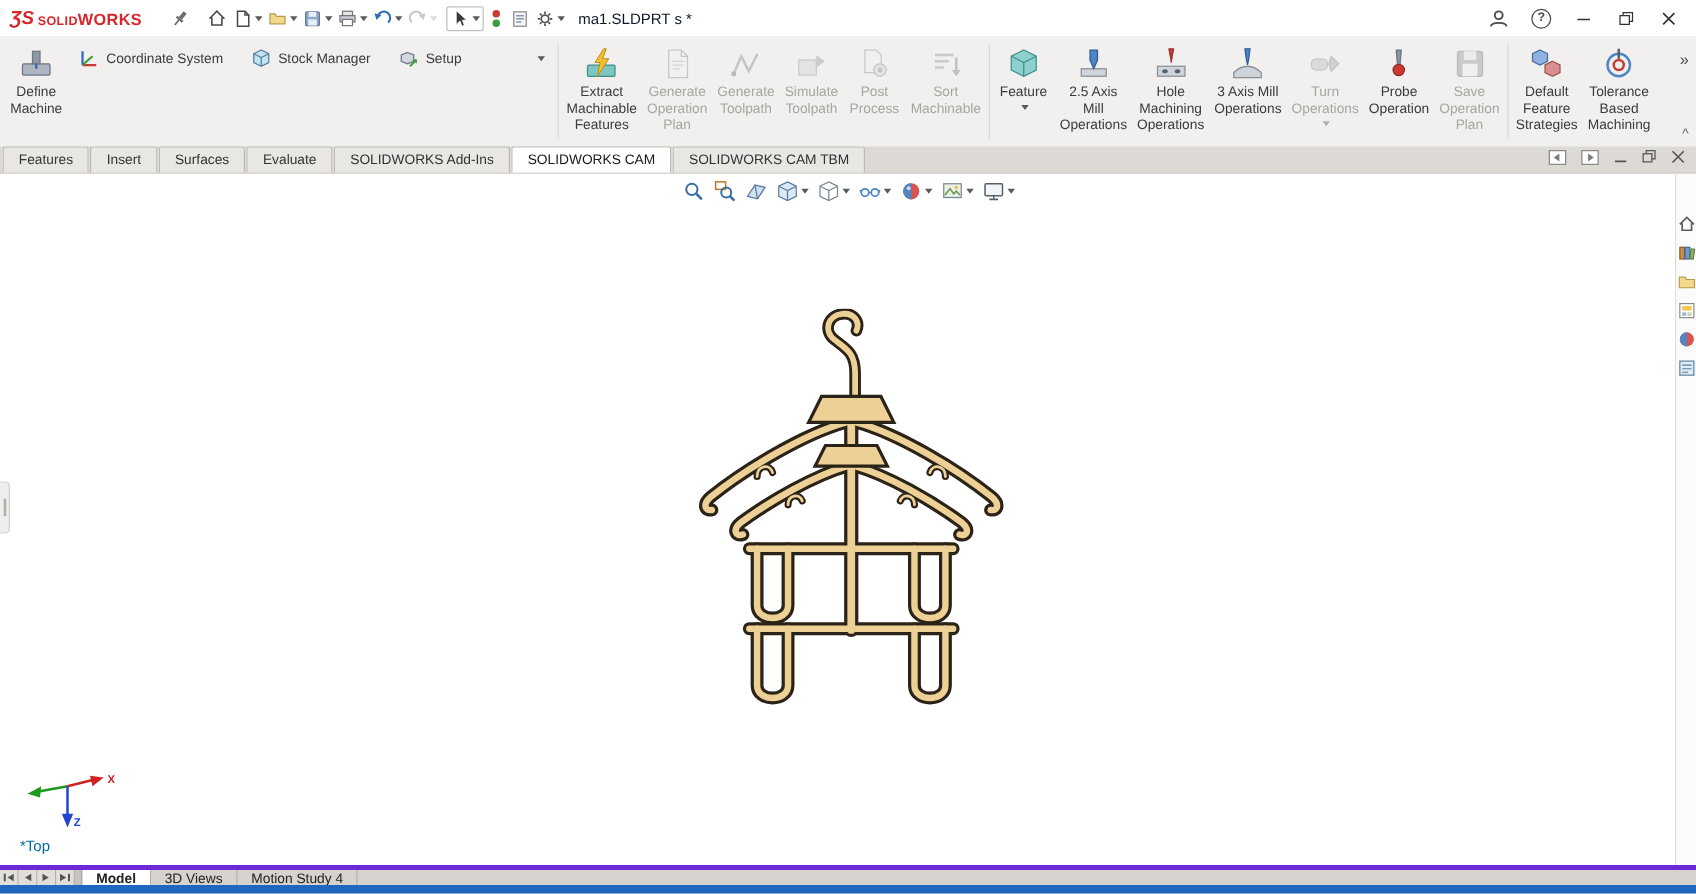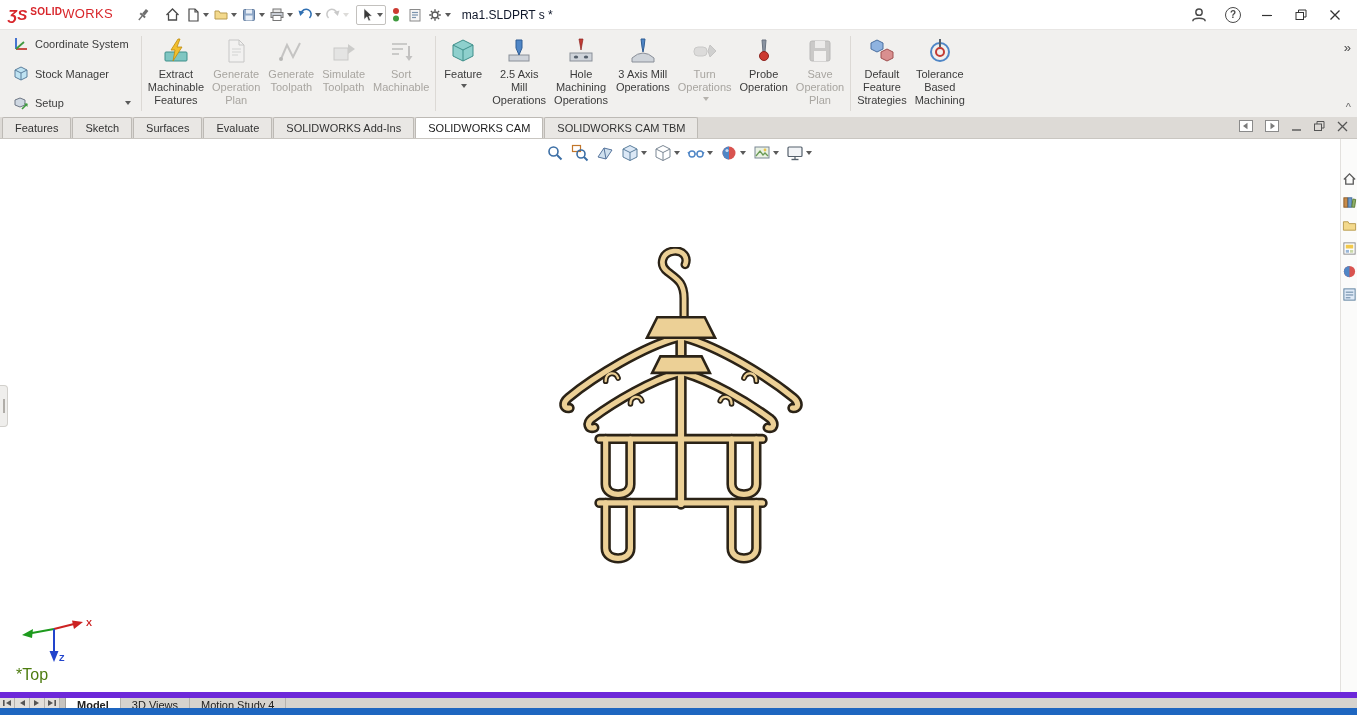--- a/index.html
+++ b/index.html
@@ -1,24 +1,24 @@
 <!DOCTYPE html>
 <html style="--accent-red: #d8262b; --statusbar-blue: #1e66c0; --ribbon-bg: #f1f0ee; --tab-active-bg: #ffffff; --disabled-text: #a8a5a0; --model-fill: #ecd096; --model-outline: #2b2317;"><head>
 <meta charset="utf-8">
 <style>
   *{box-sizing:border-box;margin:0;padding:0}
   body{font-family:"Liberation Sans",sans-serif;background:#888}
   .app{position:relative;width:1357px;height:715px;background:#fff;overflow:hidden;font-size:11px;color:#3b3b3b}
 
   
   .titlebar{height:30px;display:flex;align-items:center;padding:0 8px;background:#fff;border-bottom:1px solid #e8e6e4}
-  .logo{display:flex;align-items:flex-start;margin-right:16px;cursor:default}
+  .logo{display:flex;align-items:flex-end;margin-right:16px;cursor:default}
   .logo-mark{color:var(--accent-red,#d8262b);font-weight:bold;font-style:italic;font-size:15px;margin-right:3px}
   .logo-bold{color:var(--accent-red,#d8262b);font-weight:bold;font-size:10px;letter-spacing:.3px}
-  .logo-light{color:var(--accent-red,#d8262b);font-weight:normal;font-size:13px;letter-spacing:.3px}
+  .logo-light{color:var(--accent-red,#d8262b);font-weight:bold;font-size:13px;letter-spacing:.3px}
   .menus{display:flex;align-items:center}
   .menu-item{padding:4px 10px;font-size:12px;color:#222;cursor:default}
   .pinbtn{margin:0 12px 0 6px;display:flex;align-items:center}
   .qat{display:flex;align-items:center;gap:2px}
   .qbtn{display:flex;align-items:center;padding:2px 1px;border-radius:2px}
   .qbtn svg{display:block}
   .cdd{width:0;height:0;border-left:3px solid transparent;border-right:3px solid transparent;border-top:4px solid #5a5a5a;margin-left:2px}
   .cdd.dis{border-top-color:#b5b2ad}
   .dim{opacity:.45}
   .selbox{border:1px solid #c3c1be;border-radius:2px;display:flex;align-items:center;padding:1px 2px;margin-left:4px}
@@ -30,21 +30,21 @@
   .wbtn{width:28px;height:24px;display:flex;align-items:center;justify-content:center}
   .helpcirc{width:16px;height:16px;border:1.3px solid #4a4a4a;border-radius:50%;display:flex;align-items:center;justify-content:center;font-size:10px;font-weight:bold;color:#4a4a4a}
 
   
   .ribbon{height:87px;background:var(--ribbon-bg,#f1f0ee);display:flex;align-items:stretch;padding:2px 2px 2px 4px;position:relative;overflow:hidden}
   .rbtn{display:flex;flex-direction:column;align-items:center;padding:4px 4px 2px;border-radius:2px;cursor:default;min-width:50px}
   .ric{height:30px;display:flex;align-items:center;justify-content:center}
   .rlabel{white-space:pre-line;text-align:center;line-height:1.18;font-size:11px;margin-top:2px}
   .rbtn.disabled{color:var(--disabled-text,#a8a5a0);pointer-events:none}
   .rbtn.disabled svg{opacity:.4;filter:grayscale(1)}
-  .rcol{display:flex;flex-direction:column;justify-content:flex-end;padding:4px 4px;gap:13px}
+  .rcol{display:flex;justify-content:center;padding:4px 4px;gap:13px}
   .rsmall{display:flex;align-items:center;gap:5px;height:21px;padding:0 4px;border-radius:2px;font-size:11px;cursor:default;white-space:nowrap}
   .rsmall.disabled{color:var(--disabled-text,#a8a5a0)}
   .rsmall.disabled svg{opacity:.4;filter:grayscale(1)}
   .sic{width:18px;height:16px;display:flex;align-items:center;justify-content:center;flex:none}
   .rsep{width:1px;background:#dcd9d5;margin:4px 2px}
   .roverflow{position:absolute;right:6px;top:10px;font-size:13px;color:#4a4a4a}
   .rcollapse{position:absolute;right:6px;bottom:4px;font-size:11px;color:#6a6a6a}
 
   
   .tabrow{height:22px;background:#dddad6;display:flex;align-items:flex-end;border-bottom:1px solid #c9c6c1;padding-left:2px}
@@ -55,24 +55,24 @@
   
   .viewport{position:absolute;left:0;right:0;top:139px;bottom:23px;background:#fff;overflow:hidden}
   .hud{position:absolute;top:4px;left:50%;transform:translateX(-50%);display:flex;align-items:center;gap:3px}
   .hbtn{display:flex;align-items:center;padding:1px 2px;border-radius:2px}
   .taskpane{position:absolute;right:0;top:0;bottom:0;width:17px;background:#fbfbfa;border-left:1px solid #e3e1de;display:flex;flex-direction:column;align-items:center;padding-top:32px;gap:7px}
   .tpbtn{width:16px;height:16px;display:flex;align-items:center;justify-content:center}
   .leftcollapse{position:absolute;left:0;top:246px;width:8px;height:42px;background:#efeeec;border:1px solid #d2d0cc;border-left:none;border-radius:0 4px 4px 0;display:flex;align-items:center;justify-content:center}
   .leftcollapse i{display:block;width:2px;height:14px;background:#b0ada8}
   .model{position:absolute;left:552px;top:108px}
   .triad{position:absolute;left:16px;bottom:28px}
-  .orient{position:absolute;left:16px;bottom:8px;font-size:16px;color:#4d7c0f}
+  .orient{position:absolute;left:16px;bottom:8px;font-size:12px;color:#0369a1}
 
   
-  .bottombar{position:absolute;left:0;right:0;bottom:7px;height:16px;background:#d6d3ce;border-top:6px solid #6d28d9;display:flex;align-items:stretch}
+  .bottombar{position:absolute;left:0;right:0;bottom:7px;height:16px;background:#d6d3ce;border-top:4px solid #6d28d9;display:flex;align-items:stretch}
   .bnav{width:15px;display:flex;align-items:center;justify-content:center;background:#e2dfda;border-right:1px solid #b5b2ad}
   .bsplit{width:6px;background:#c7c4bf;border-right:1px solid #a5a29d}
   .btab{padding:0 11px;font-size:11px;line-height:15px;color:#222;border-right:1px solid #b5b2ad;cursor:default;white-space:nowrap}
   .btab.active{background:#fff;font-weight:bold}
   .statusbar{position:absolute;left:0;right:0;bottom:0;height:7px;background:var(--statusbar-blue,#1e66c0)}
 </style>
 </head>
 <body>
 
 <div class="app">
@@ -193,20 +193,31 @@
         </span>
       <span class="wbtn">
           <svg width="14" height="14" viewBox="0 0 14 14">
             <path d="M2.5 2.5 11.5 11.5M11.5 2.5 2.5 11.5" stroke="#333" stroke-width="1.3"></path>
           </svg>
         </span>
     </div>
   </div>
 
   <div class="ribbon">
+    <div class="rbtn">
+      <span class="ric">
+          <svg width="26" height="26" viewBox="0 0 26 26">
+            <rect x="2" y="13" width="22" height="9" rx="1" fill="#aeb6c2" stroke="#6d7684"></rect>
+            <rect x="10" y="3" width="6" height="10" fill="#8e97a5" stroke="#6d7684"></rect>
+            <rect x="12" y="13" width="2" height="4" fill="#3e6db0"></rect>
+          </svg>
+        </span>
+      <span class="rlabel">Define
+Machine</span>
+    </div>
     <div class="rcol">
       <div class="rsmall">
         <span class="sic">
             <svg width="16" height="16" viewBox="0 0 16 16">
               <line x1="3" y1="13" x2="14" y2="13" stroke="#c23b34" stroke-width="1.8"></line>
               <line x1="3" y1="13" x2="3" y2="2" stroke="#3366cc" stroke-width="1.8"></line>
               <line x1="3" y1="13" x2="11" y2="6" stroke="#3f9a3f" stroke-width="1.8"></line>
             </svg>
           </span>
         <span>Coordinate System</span>
@@ -274,20 +285,31 @@
             <rect x="3" y="10" width="14" height="12" fill="#cfd4da" stroke="#8a8f98"></rect>
             <polygon points="17,6 24,11 17,16" fill="#8a99ad"></polygon>
           </svg>
         </span>
       <span class="rlabel">Simulate
 Toolpath</span>
     </div>
     <div class="rbtn disabled">
       <span class="ric">
           <svg width="26" height="26" viewBox="0 0 26 26">
+            <path d="M5 2h9l4 4v14H5Z" fill="#f2f2f2" stroke="#8a8a8a"></path>
+            <circle cx="17" cy="18" r="5" fill="#cfd4da" stroke="#7b8794"></circle>
+            <circle cx="17" cy="18" r="2" fill="#7b8794"></circle>
+          </svg>
+        </span>
+      <span class="rlabel">Post
+Process</span>
+    </div>
+    <div class="rbtn disabled">
+      <span class="ric">
+          <svg width="26" height="26" viewBox="0 0 26 26">
             <line x1="4" y1="6" x2="19" y2="6" stroke="#8a93a0" stroke-width="2"></line>
             <line x1="4" y1="11" x2="15" y2="11" stroke="#8a93a0" stroke-width="2"></line>
             <line x1="4" y1="16" x2="11" y2="16" stroke="#8a93a0" stroke-width="2"></line>
             <line x1="21" y1="8" x2="21" y2="19" stroke="#5b81b5" stroke-width="2"></line>
             <polygon points="21,23 17.5,18 24.5,18" fill="#5b81b5"></polygon>
           </svg>
         </span>
       <span class="rlabel">Sort
 Machinable</span>
     </div>
@@ -392,21 +414,21 @@
       <span class="rlabel">Tolerance
 Based
 Machining</span>
     </div>
     <span class="roverflow">»</span>
     <span class="rcollapse">^</span>
   </div>
 
   <div class="tabrow">
     <span class="tab">Features</span>
-    <span class="tab">Sketch</span>
+    <span class="tab">Insert</span>
     <span class="tab">Surfaces</span>
     <span class="tab">Evaluate</span>
     <span class="tab">SOLIDWORKS Add-Ins</span>
     <span class="tab active">SOLIDWORKS CAM</span>
     <span class="tab">SOLIDWORKS CAM TBM</span>
     <span class="tabctrls">
       <span><svg width="16" height="14" viewBox="0 0 16 14">
             <rect x="1.5" y="1.5" width="13" height="11" fill="#fff" stroke="#8a8a8a"></rect>
             <polygon points="9.5,3.8 5,7 9.5,10.2" fill="#7a7a7a"></polygon>
           </svg></span>

